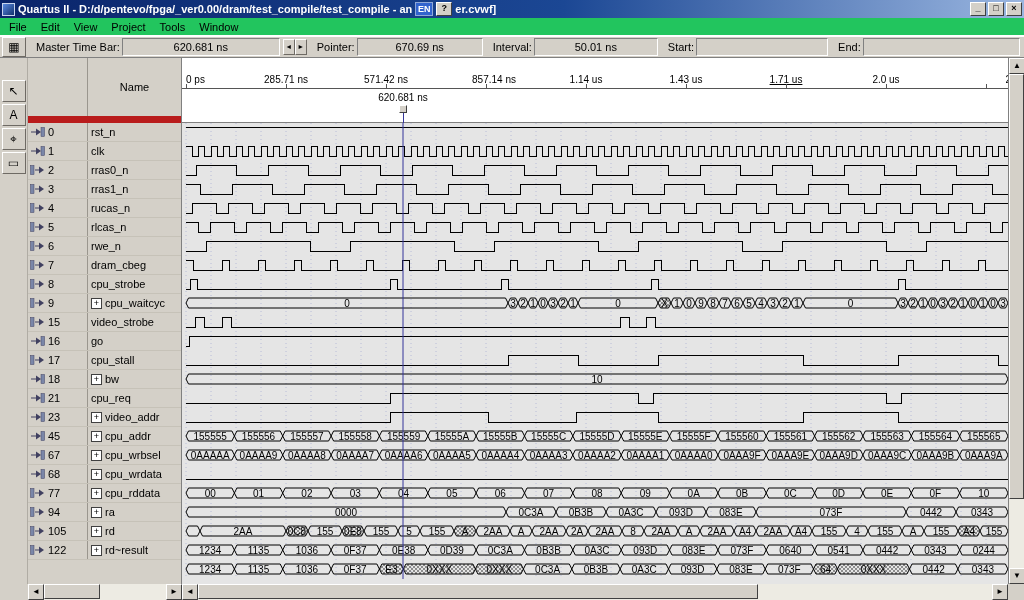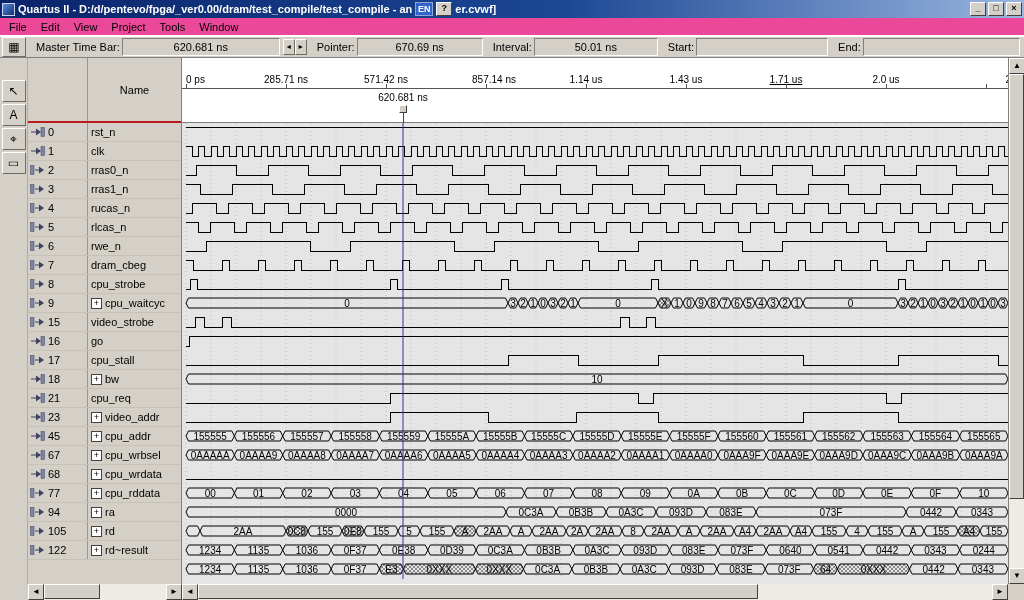--- a/index.html
+++ b/index.html
@@ -13,21 +13,21 @@
   .title-text{white-space:nowrap;overflow:hidden;flex:none}
   .t-left{max-width:412px}
   .en-badge{background:#3163ce;color:#fff;width:18px;height:14px;line-height:13px;text-align:center;
     font-size:9px;font-weight:bold;flex:none;border:1px solid #8fa8d8}
   .tb-btn{width:16px;height:14px;background:#d4d0c8;color:#000;border:1px solid;
     border-color:#fff #404040 #404040 #fff;font-size:9px;line-height:11px;text-align:center;
     font-weight:bold;flex:none}
   .win-controls{margin-left:auto;display:flex;gap:2px}
 
   
-  .menubar{height:18px;background:#ec4899;display:flex;align-items:center;padding-left:2px;
+  .menubar{height:18px;background:#22c55e;display:flex;align-items:center;padding-left:2px;
     border-bottom:1px solid #fff}
   .menu-item{padding:2px 7px}
 
   
   .toolbar{height:22px;display:flex;align-items:center;padding:1px 2px;gap:2px;
     border-top:1px solid #fff;border-bottom:1px solid #808080;overflow:hidden}
   .tool-btn{width:24px;height:20px;background:#d4d0c8;border:1px solid;
     border-color:#fff #6e6a64 #6e6a64 #fff;display:flex;align-items:center;justify-content:center;
     font-size:12px;flex:none}
   .tb-label{white-space:nowrap;margin-left:8px;flex:none}
@@ -39,21 +39,21 @@
   .spin{display:flex;flex:none;margin-left:1px}
   .spin-btn{width:12px;height:16px;background:#d4d0c8;border:1px solid;
     border-color:#fff #6e6a64 #6e6a64 #fff;font-size:7px;line-height:14px;text-align:center}
 
   
   .main{position:absolute;top:58px;left:0;right:0;bottom:16px;display:flex}
   .toolcol{width:28px;background:#d4d0c8;border-right:1px solid #b0aca4;padding-top:20px;flex:none}
   .toolcol .tool-btn{margin:2px auto;width:24px;height:22px}
 
   .panel{width:154px;background:#d4d0c8;position:relative;border-right:1px solid #808080;flex:none}
-  .panel-header{height:65px;border-bottom:2px solid #b91c1c;display:flex}
+  .panel-header{height:65px;border-bottom:7px solid #b91c1c;display:flex}
   .ph-left{width:60px;border-right:1px solid #9a968e;height:100%}
   .ph-right{flex:1;display:flex;align-items:center;justify-content:center}
   .rows{height:456px;overflow:hidden}
   .srow{height:19px;display:flex;border-bottom:1px solid #c6c2b8}
   .sleft{width:60px;border-right:1px solid #9a968e;height:100%;display:flex;align-items:center;
     padding-left:2px;gap:3px;flex:none}
   .snum{font-size:11px}
   .sright{flex:1;display:flex;align-items:center;padding-left:3px;overflow:hidden}
   .plus{width:11px;height:11px;border:1px solid #404040;background:#fff;font-size:9px;
     line-height:9px;text-align:center;margin-right:3px;flex:none}

